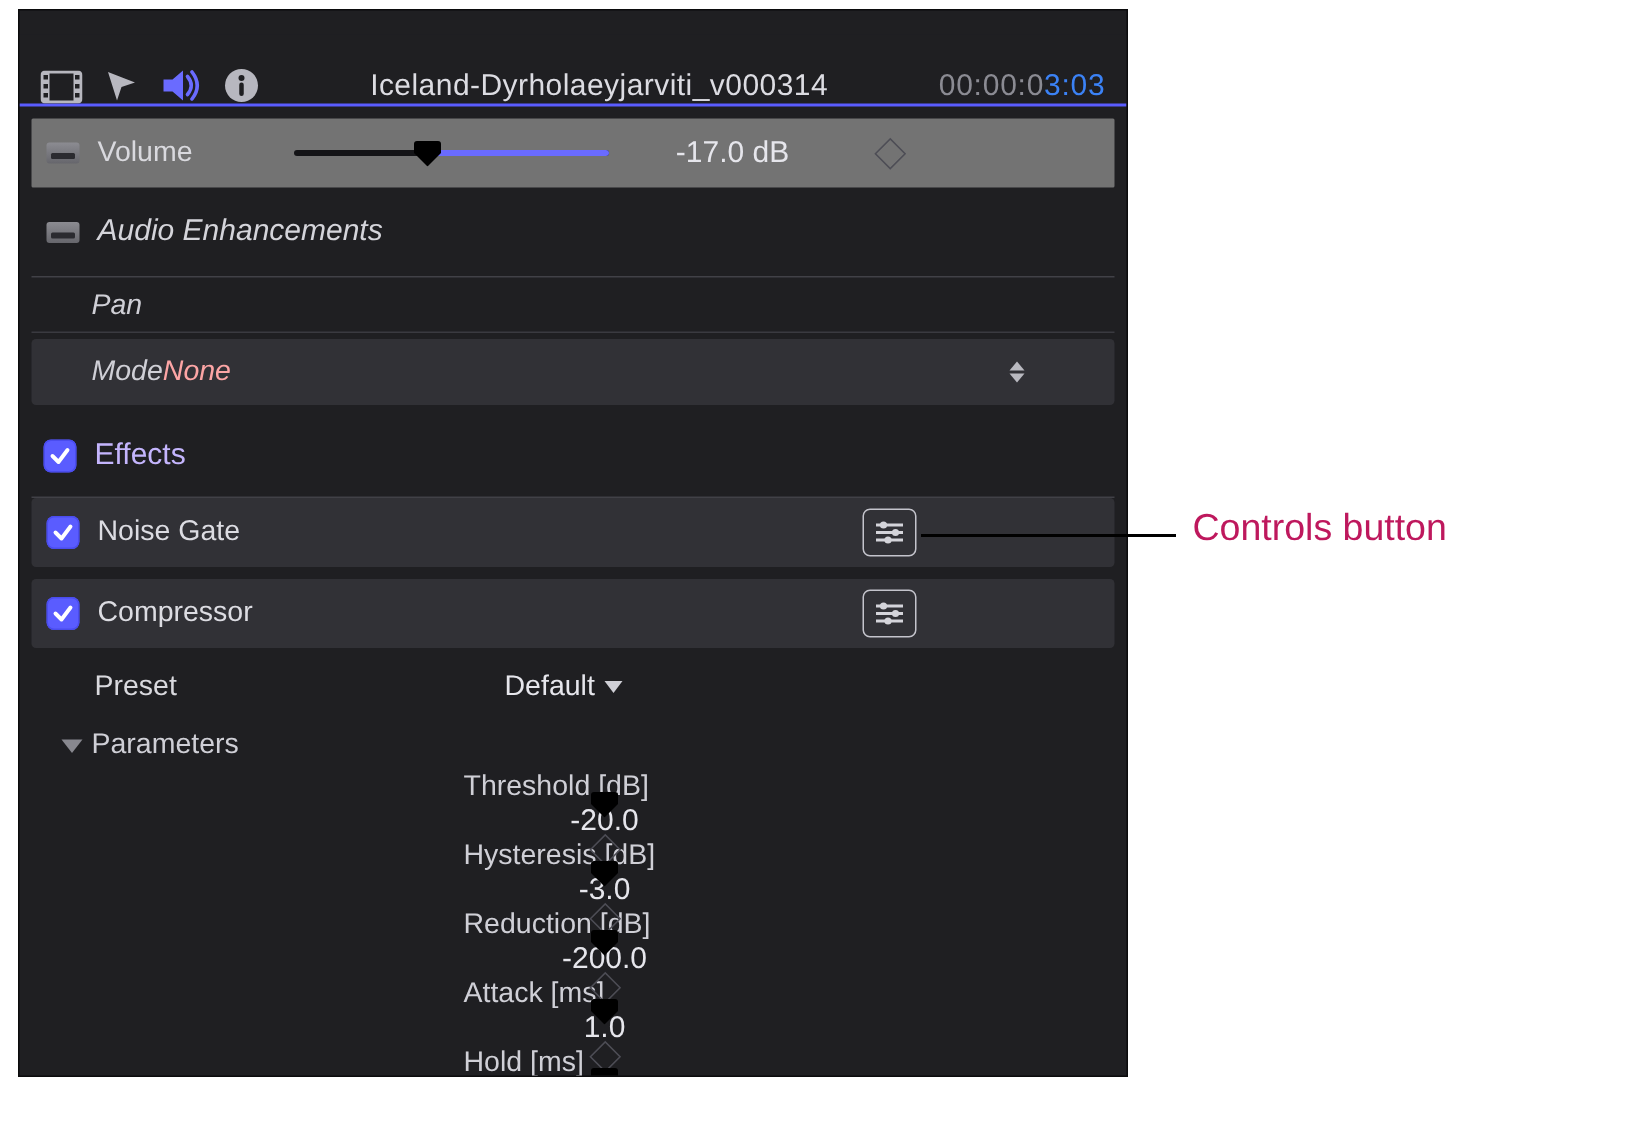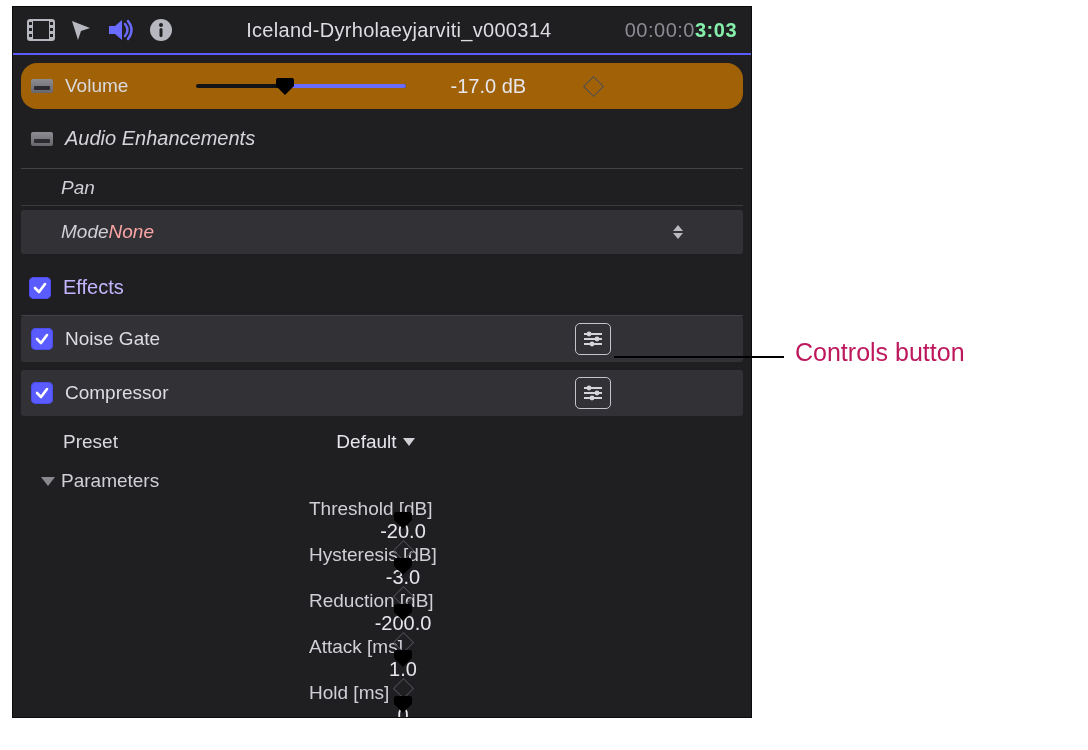--- a/index.html
+++ b/index.html
@@ -25,39 +25,40 @@
     background: #1f1f22;
     border: 1px solid #0b0b0c;
     box-sizing: border-box;
     color: #d9d9de;
     overflow: hidden;
   }
 
   
   .header {
     display: flex;
-    align-items: center;
+    align-items: flex-end;
     height: 46px;
     padding: 0 14px;
     gap: 14px;
     border-bottom: 2px solid #5a5cff;
     background: #1f1f22;
+    margin-top: 16px;
   }
   .hicon { display:flex; align-items:center; justify-content:center; }
   .filmstrip svg, .arrowhead svg, .speaker svg, .info svg { display:block; }
   .clip-title {
     flex: 1;
     text-align: center;
     font-size: 20px;
     color: #dcdce2;
     letter-spacing: .3px;
     overflow: hidden; white-space: nowrap; text-overflow: ellipsis;
   }
   .timecode { font-size: 20px; color:#8b8b93; letter-spacing:.5px; }
-  .timecode b { color:#86efac; font-weight:700; }
+  .timecode b { color:#3b82f6; font-weight:400; }
 
   
   .section-row {
     display:flex; align-items:center;
     height:46px;
     padding: 0 14px;
     gap: 12px;
     font-size:19px;
   }
   .section-handle {
@@ -67,23 +68,23 @@
     position:relative;
   }
   .section-handle::before {
     content:"";
     position:absolute; left:3px; right:3px; bottom:3px; top:7px;
     background:#2b2b30; border-radius:1px;
   }
   .sep { height:1px; background:#414147; margin:0; }
   .sep2 { height:1px; background:#3a3a40; margin:0; }
   .volume-bar {
-    background:#a16207;
+    background:#737373;
     margin:8px 8px 6px 8px;
-    border-radius:16px;
+    border-radius:1px;
   }
   .volume-bar .section-row { padding:0 10px; }
 
   .value-cell {
     width: 140px;
     text-align:center;
     font-size:20px;
     color:#e6e6ec;
   }
   .keyframe-cell {

